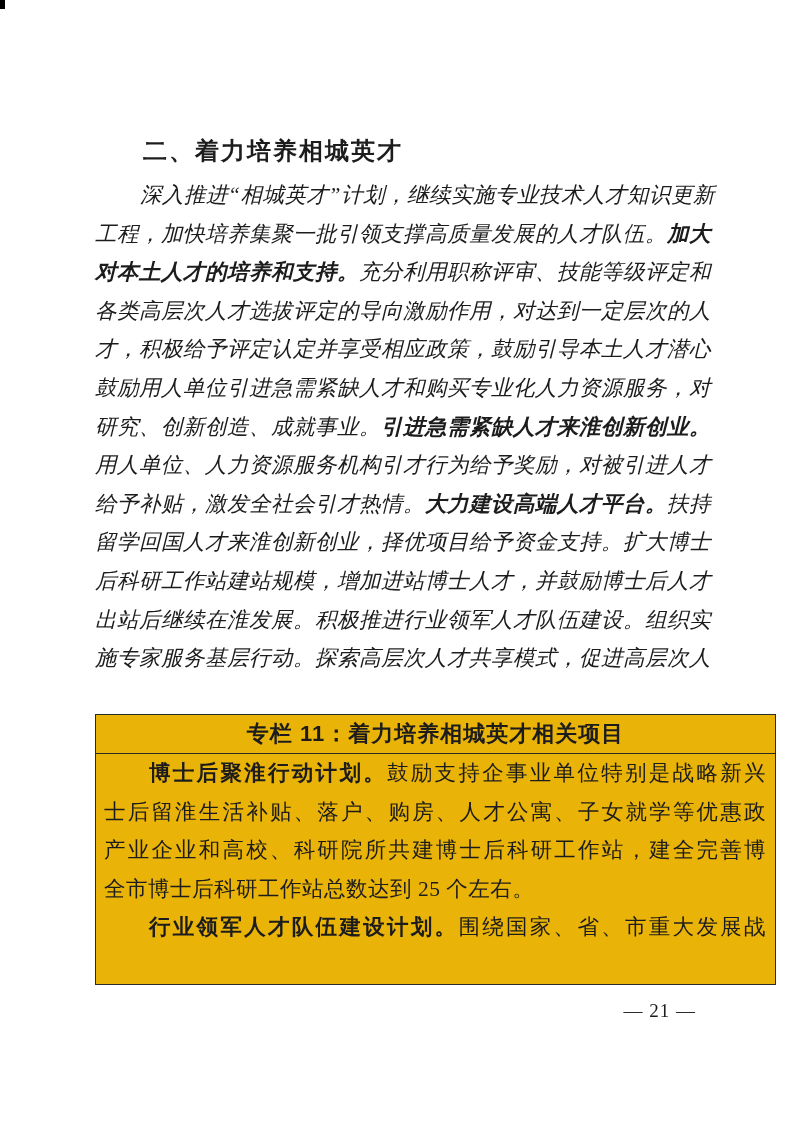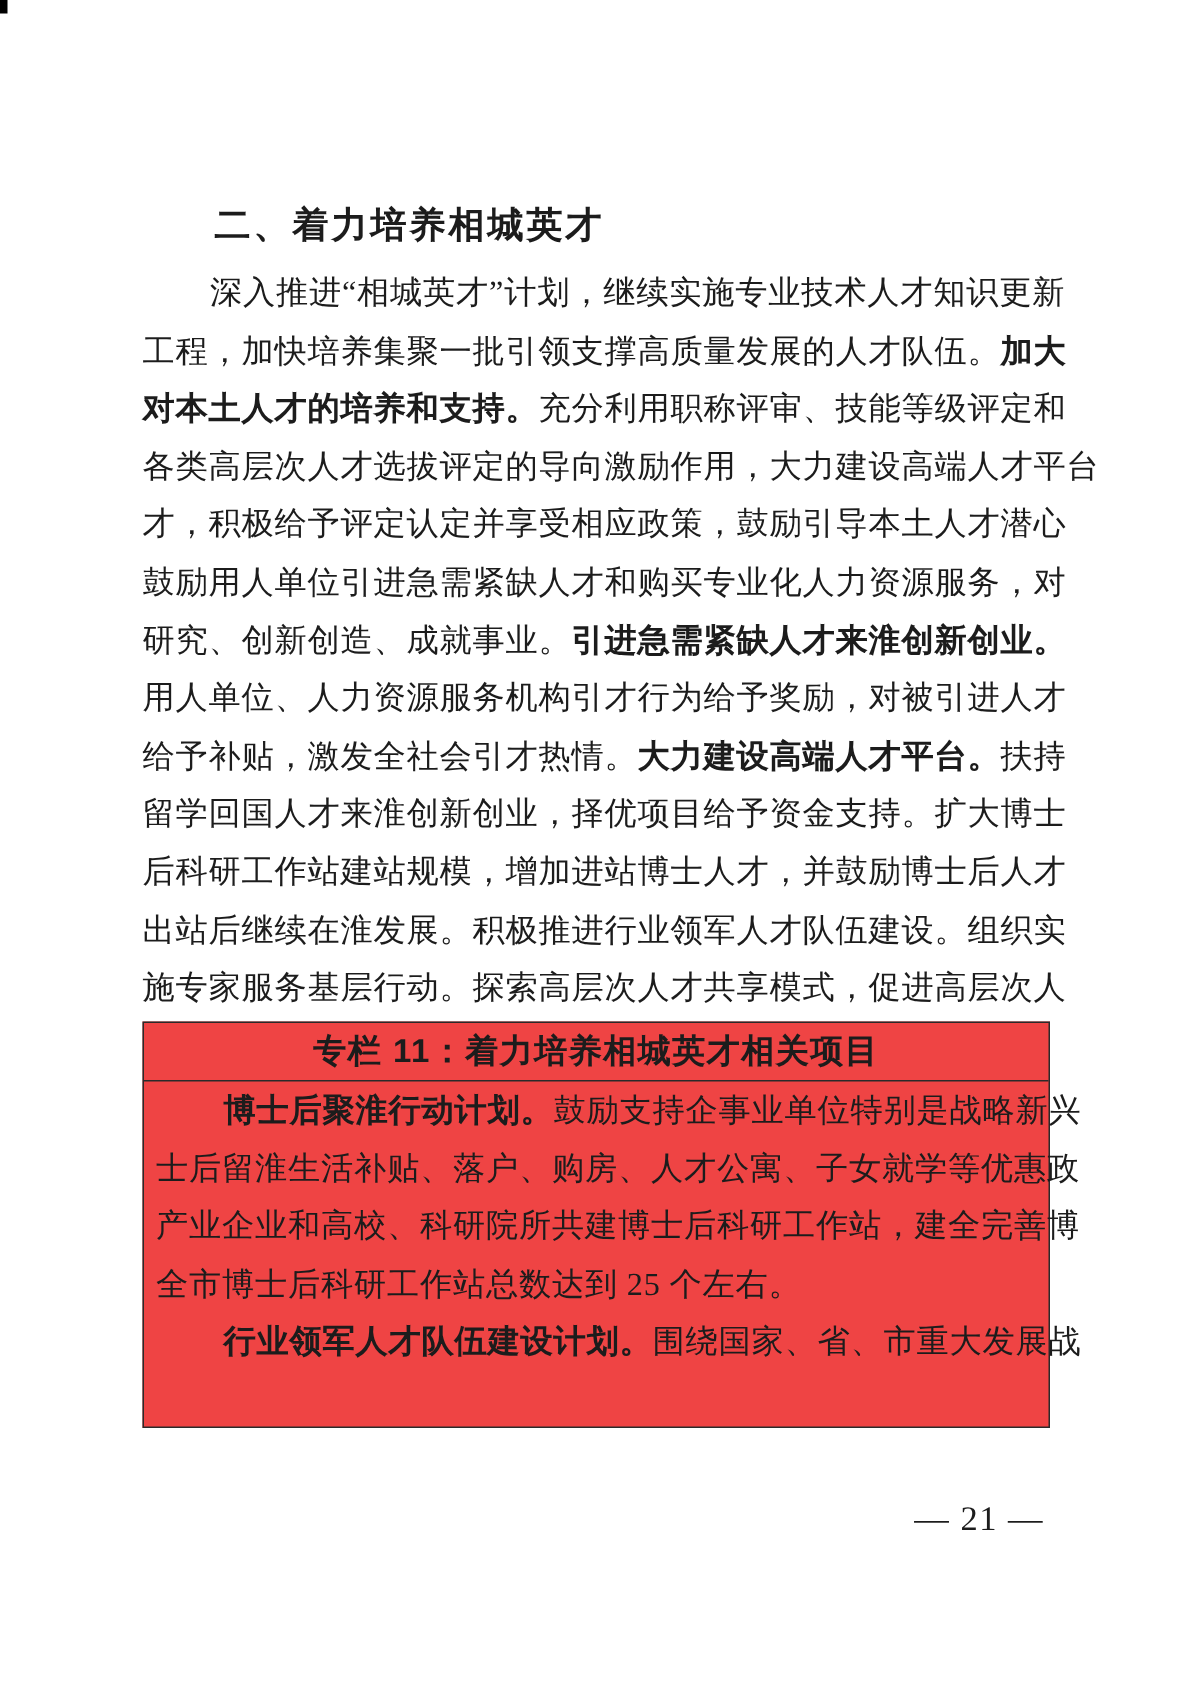--- a/index.html
+++ b/index.html
@@ -27,80 +27,81 @@
     font-family: "Liberation Sans", "DejaVu Sans", sans-serif;
     font-weight: 700;
     font-size: 24px;
     letter-spacing: 2px;
     white-space: nowrap;
   }
   .body-paragraph {
     position: absolute;
     left: 95px; top: 176px;
     width: 605px;
+    font-style: italic;
   }
   .text-line {
     height: 38.6px;
     line-height: 38.6px;
     font-size: 21.5px;
     text-align: justify;
     text-align-last: justify;
     text-justify: inter-character;
     white-space: nowrap;
     letter-spacing: 0.5px;
   }
   .text-line.indent { padding-left: 45px; }
   .text-line.para-end { text-align-last: left; }
   .run { font-weight: 400; }
   .run.bold { font-weight: 700; }
   .column-box {
     position: absolute;
-    left: 95px; top: 681px;
-    width: 605px; height: 271px;
+    left: 95px; top: 714px;
+    width: 681px; height: 271px;
     border: 1.6px solid #2a2a2a;
-    background: #ef4444;
+    background: #eab308;
   }
   .column-box-title-row {
     height: 39px;
     border-bottom: 1.6px solid #2a2a2a;
     text-align: center;
     line-height: 38px;
     font-family: "Liberation Sans", "DejaVu Sans", sans-serif;
     font-weight: 700;
     font-size: 22px;
     letter-spacing: 1px;
   }
   .column-box-content {
     padding: 0 9px 0 8px;
   }
   .page-number {
     position: absolute;
     top: 1000px;
     left: 0;
     width: 696px;
     text-align: right;
-    font-size: 23px;
+    font-size: 19px;
     letter-spacing: 1px;
     font-family: "Liberation Serif", "DejaVu Serif", serif;
   }
 </style>
 </head>
 <body>
 
 <div class="page">
 
   <div class="corner-mark"></div>
 
   <div class="section-heading">二、着力培养相城英才</div>
 
   <div class="body-paragraph">
       <div class="text-line indent"><span class="run">深入推进“相城英才”计划，继续实施专业技术人才知识更新</span></div>
       <div class="text-line"><span class="run">工程，加快培养集聚一批引领支撑高质量发展的人才队伍。</span><span class="run bold">加大</span></div>
       <div class="text-line"><span class="run bold">对本土人才的培养和支持。</span><span class="run">充分利用职称评审、技能等级评定和</span></div>
-      <div class="text-line"><span class="run">各类高层次人才选拔评定的导向激励作用，大力建设高端人才平台</span></div>
+      <div class="text-line"><span class="run">各类高层次人才选拔评定的导向激励作用，对达到一定层次的人</span></div>
       <div class="text-line"><span class="run">才，积极给予评定认定并享受相应政策，鼓励引导本土人才潜心</span></div>
       <div class="text-line"><span class="run">鼓励用人单位引进急需紧缺人才和购买专业化人力资源服务，对</span></div>
       <div class="text-line"><span class="run">研究、创新创造、成就事业。</span><span class="run bold">引进急需紧缺人才来淮创新创业。</span></div>
       <div class="text-line"><span class="run">用人单位、人力资源服务机构引才行为给予奖励，对被引进人才</span></div>
       <div class="text-line"><span class="run">给予补贴，激发全社会引才热情。</span><span class="run bold">大力建设高端人才平台。</span><span class="run">扶持</span></div>
       <div class="text-line"><span class="run">留学回国人才来淮创新创业，择优项目给予资金支持。扩大博士</span></div>
       <div class="text-line"><span class="run">后科研工作站建站规模，增加进站博士人才，并鼓励博士后人才</span></div>
       <div class="text-line"><span class="run">出站后继续在淮发展。积极推进行业领军人才队伍建设。组织实</span></div>
       <div class="text-line"><span class="run">施专家服务基层行动。探索高层次人才共享模式，促进高层次人</span></div>
     </div>

